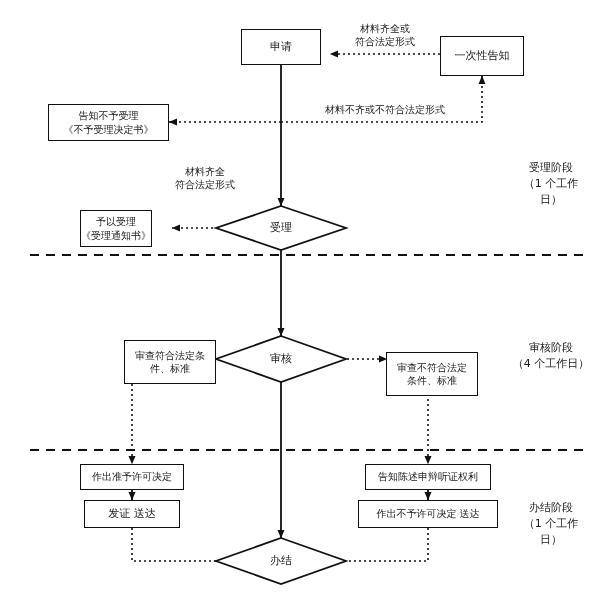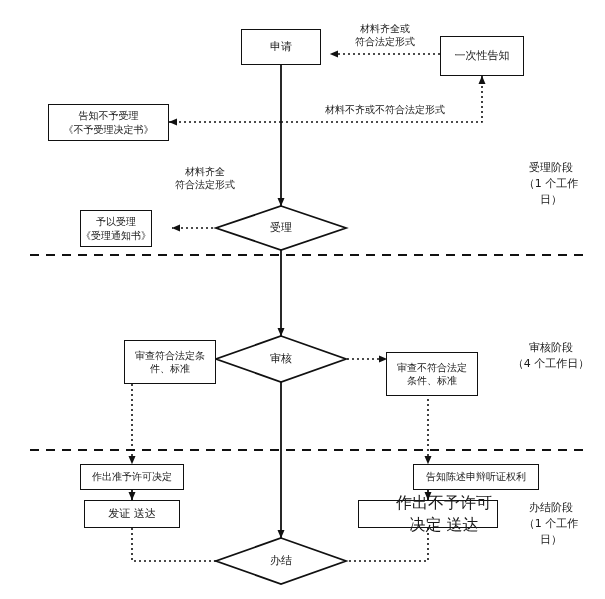--- a/index.html
+++ b/index.html
@@ -152,25 +152,25 @@
   </div>
 
   <div class="node box" style="left:80px; top:464px; width:104px; height:26px; font-size:10px;">
     <span>作出准予许可决定</span>
   </div>
 
   <div class="node box" style="left:84px; top:500px; width:96px; height:28px; font-size:11px;">
     <span>发证  送达</span>
   </div>
 
-  <div class="node box" style="left:365px; top:464px; width:126px; height:26px; font-size:10px;margin-left:48px;">
+  <div class="node box" style="left:365px; top:464px; width:126px; height:26px; font-size:10px;">
     <span>告知陈述申辩听证权利</span>
   </div>
 
-  <div class="node box" style="left:358px; top:500px; width:140px; height:28px; font-size:16px;padding-left:32px;">
+  <div class="node box" style="left:358px; top:500px; width:140px; height:28px; font-size:10px;">
     <span>作出不予许可决定  送达</span>
   </div>
 
   <div class="node diamond-label" style="left:251px; top:549px; width:60px; height:24px; font-size:11px;">
     <span>办结</span>
   </div>
 
   <div class="edge-label" style="left:330px; top:22px; width:110px; font-size:10px;">材料齐全或
 符合法定形式</div>
 

